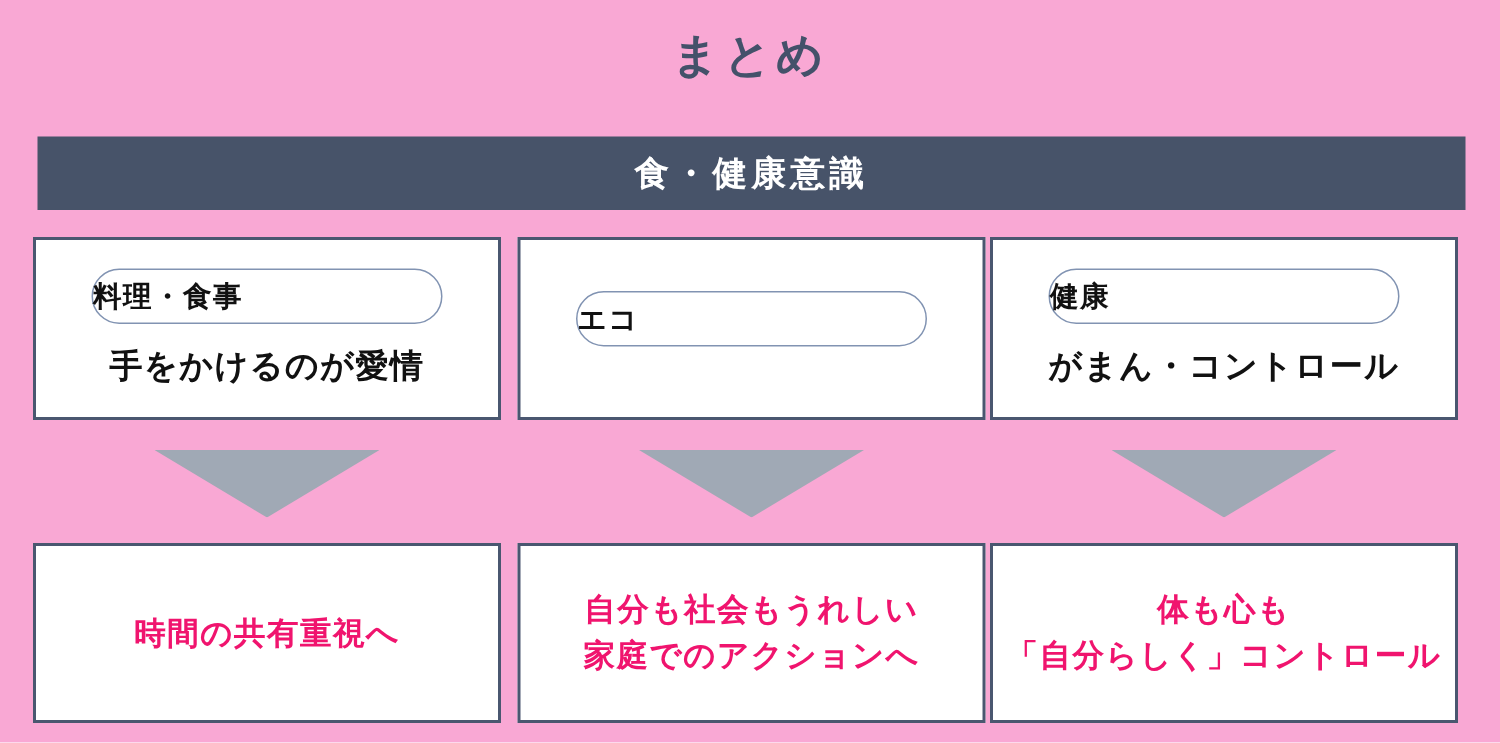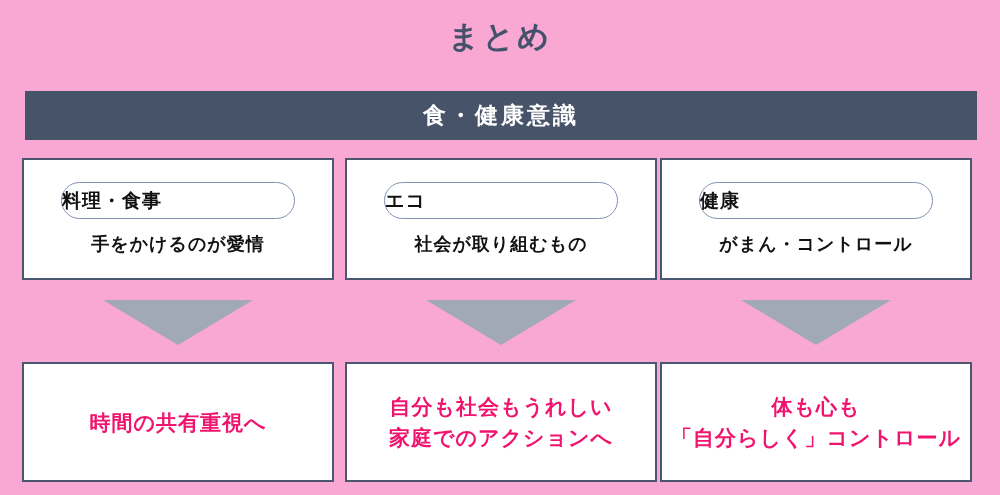--- a/index.html
+++ b/index.html
@@ -75,21 +75,21 @@
     justify-content: flex-start;
     margin-bottom: 13px;
   }
   .pill-label {
     font-size: 19px;
     font-weight: bold;
     letter-spacing: 1px;
     color: #111111;
   }
   .perception-text {
-    font-size: 18px;
+    font-size: 22px;
     font-weight: bold;
     letter-spacing: 1px;
     color: #111111;
   }
   .down-arrow {
     width: 150px;
     height: 45px;
     margin-top: 20px;
     background: #A0A9B5;
     clip-path: polygon(0 0, 100% 0, 50% 100%);
@@ -136,21 +136,20 @@
     <div class="bottom-box">
       <div class="result-text">時間の共有重視へ</div>
     </div>
   </div>
 
   <div class="column col-1">
     <div class="top-box">
       <div class="pill">
         <span class="pill-label">エコ</span>
       </div>
-      <div class="perception-text">社会が取り組むもの</div>
     </div>
     <div class="down-arrow"></div>
     <div class="bottom-box">
       <div class="result-text">自分も社会もうれしい
 家庭でのアクションへ</div>
     </div>
   </div>
 
   <div class="column col-2">
     <div class="top-box">

